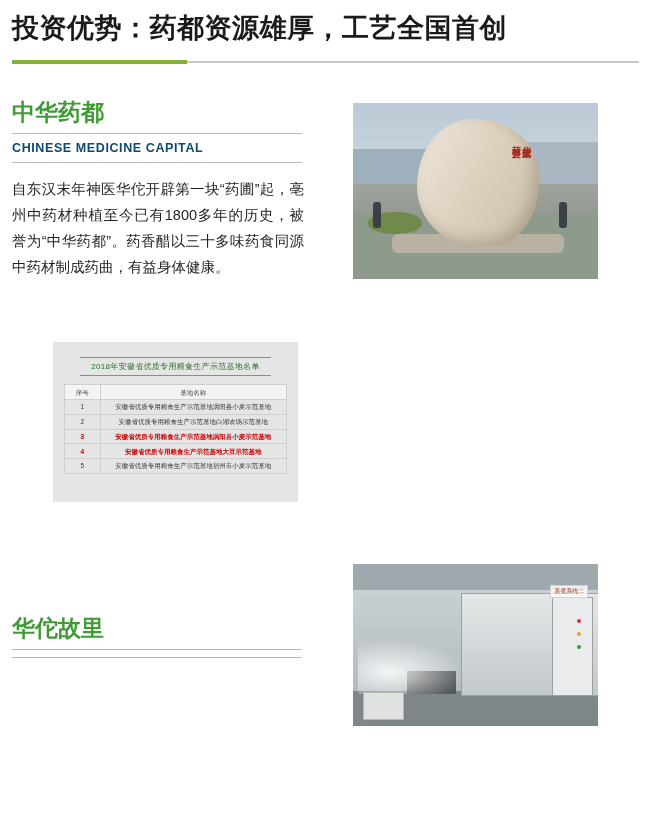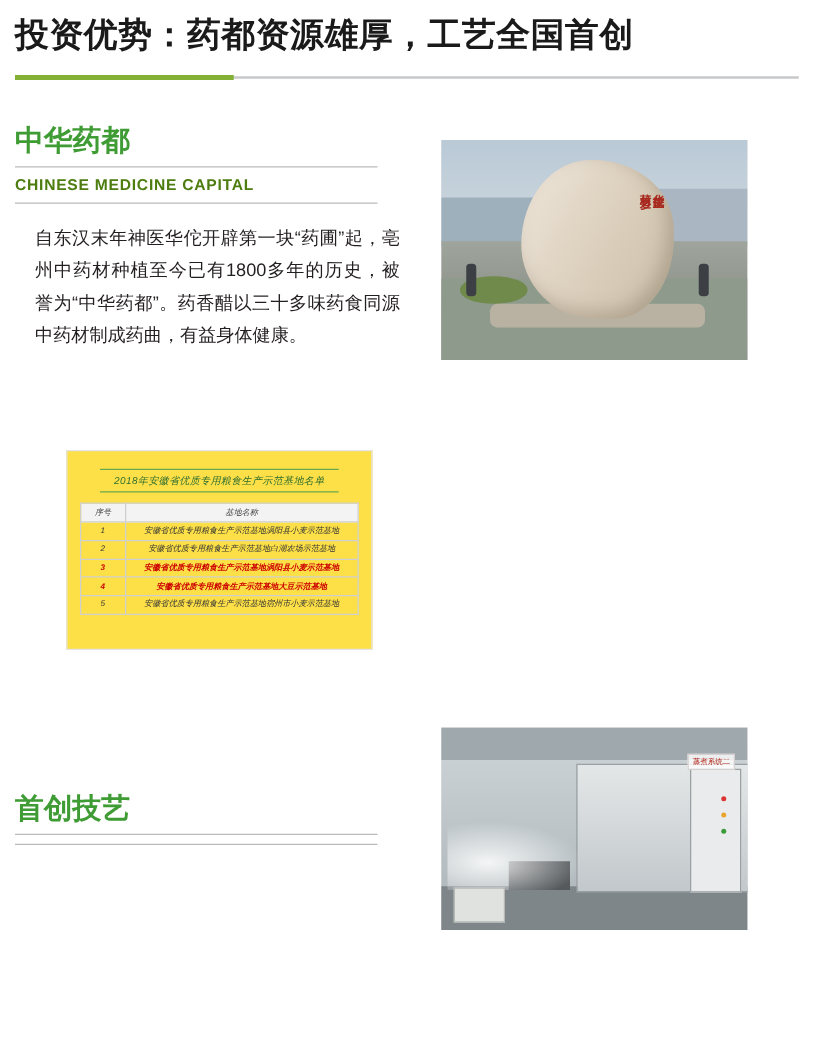--- a/index.html
+++ b/index.html
@@ -87,36 +87,36 @@
   .sec-subrule {
     width: 290px;
     height: 1px;
     background: #b9babc;
     margin: 6px 0 7px 0;
   }
   .sec-subtitle {
     font-size: 12.5px;
     font-weight: bold;
     letter-spacing: 0.6px;
-    color: #4d7c0f;
+    color: #0c4a6e;
     margin: 0 0 7px 0;
   }
   .sec-underline {
     width: 290px;
     height: 1px;
     background: #b9babc;
     margin-bottom: 14px;
   }
   .sec-body {
     font-size: 14.5px;
     line-height: 1.78;
     color: #231f20;
     text-align: justify;
     width: 292px;
-    margin: 16px;
+    margin: 0;
   }
 
   
   .photo {
     width: 245px;
     height: 176px;
     position: relative;
     overflow: hidden;
     background: #dcdcdc;
   }
@@ -175,25 +175,24 @@
     position: absolute; left: 6%; top: 62%; width: 22%; height: 12%;
     background: #6f8a4a; border-radius: 50%;
   }
   .p1-person {
     position: absolute; top: 56%; width: 8px; height: 26px; background: #3c3f44;
     border-radius: 3px;
   }
 
   
   .p2 {
-    background: #fde047;
+    background: #e5e5e5;
     border: 1px solid #e3e3e3;
     box-sizing: border-box;
     padding: 8px 10px;
-    font-style: italic;
   }
   .p2-banner {
     margin: 6px auto 8px auto;
     width: 86%;
     text-align: center;
     font-size: 8px;
     color: #2f6e2f;
     padding: 3px 0;
     border-top: 1px solid #6aa84f;
     border-bottom: 1px solid #6aa84f;
@@ -336,21 +335,21 @@
               <td>安徽省优质专用粮食生产示范基地宿州市小麦示范基地</td>
             </tr>
           </tbody>
         </table>
       </div>
     </div>
   </div>
 
   <div class="section">
     <div class="sec-left">
-      <h2 class="sec-title">首创技艺</h2>
+      <h2 class="sec-title">华佗故里</h2>
       <div class="sec-subrule"></div>
       <div class="sec-underline"></div>
     </div>
     <div class="sec-right">
       <div class="photo tall">
         <div class="p3-wall"></div>
         <div class="p3-ceiling"></div>
         <div class="p3-floor"></div>
         <div class="p3-machine"></div>
         <div class="p3-panel"></div>

